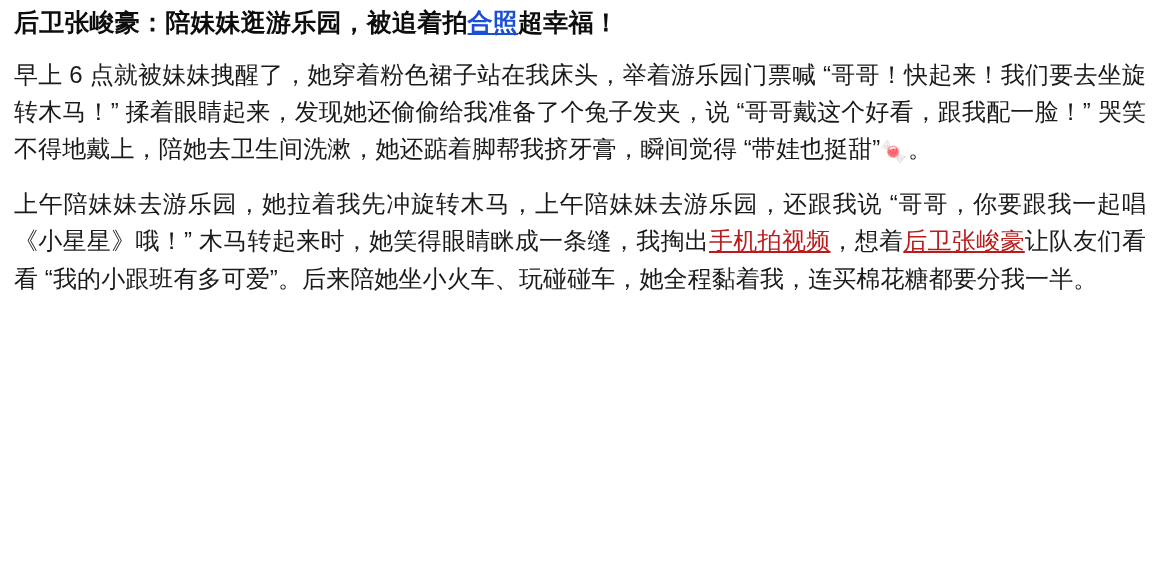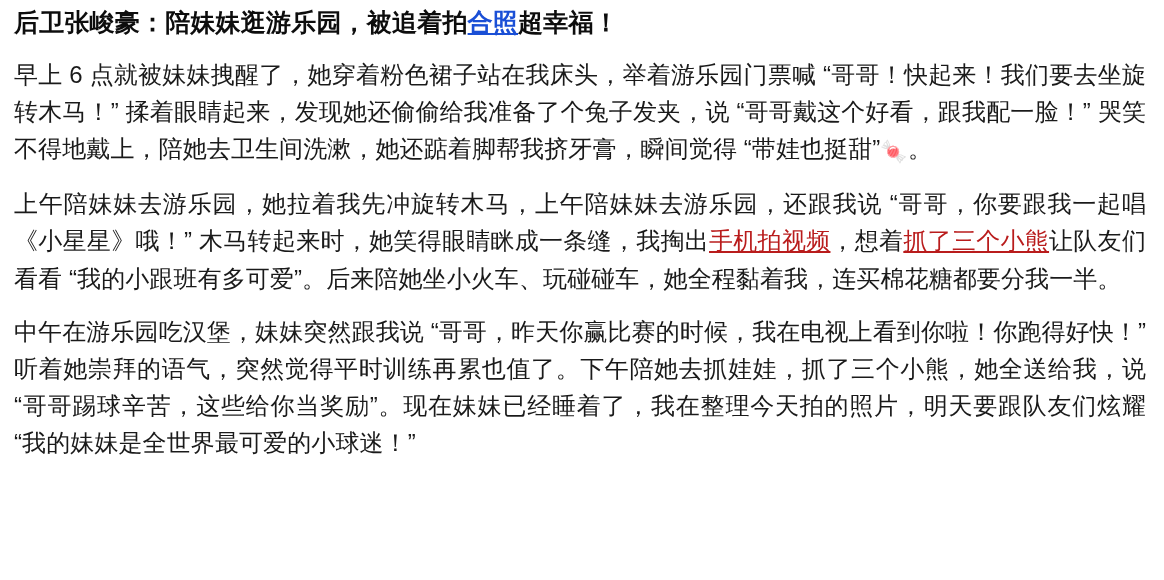--- a/index.html
+++ b/index.html
@@ -60,20 +60,17 @@
 
   <h1 class="article-title">
     <span>后卫张峻豪：陪妹妹逛游乐园，被追着拍</span><span class="link">合照</span><span>超幸福！</span>
   </h1>
 
   <p class="para">
     <span>早上 6 点就被妹妹拽醒了，她穿着粉色裙子站在我床头，举着游乐园门票喊 “哥哥！快起来！我们要去坐旋转木马！” 揉着眼睛起来，发现她还偷偷给我准备了个兔子发夹，说 “哥哥戴这个好看，跟我配一脸！” 哭笑不得地戴上，陪她去卫生间洗漱，她还踮着脚帮我挤牙膏，瞬间觉得 “带娃也挺甜”</span><span class="emoji">🍬</span><span>。</span>
   </p>
 
   <p class="para">
-    <span>上午陪妹妹去游乐园，她拉着我先冲旋转木马，上午陪妹妹去游乐园，还跟我说 “哥哥，你要跟我一起唱《小星星》哦！” 木马转起来时，她笑得眼睛眯成一条缝，我掏出</span><span class="link">手机拍视频</span><span>，想着</span><span class="link">抓了三个小熊</span><span>让队友们看看 “我的小跟班有多可爱”。后来陪她坐小火车、玩碰碰车，她全程黏着我，连买棉花糖都要分我一半。</span>
+    <span>上午陪妹妹去游乐园，她拉着我先冲旋转木马，上午陪妹妹去游乐园，还跟我说 “哥哥，你要跟我一起唱《小星星》哦！” 木马转起来时，她笑得眼睛眯成一条缝，我掏出</span><span class="link">手机拍视频</span><span>，想着</span><span class="link">后卫张峻豪</span><span>让队友们看看 “我的小跟班有多可爱”。后来陪她坐小火车、玩碰碰车，她全程黏着我，连买棉花糖都要分我一半。</span>
   </p>
 
-  <p class="para">
-    <span>中午在游乐园吃汉堡，妹妹突然跟我说 “哥哥，昨天你赢比赛的时候，我在电视上看到你啦！你跑得好快！” 听着她崇拜的语气，突然觉得平时训练再累也值了。下午陪她去抓娃娃，抓了三个小熊，她全送给我，说 “哥哥踢球辛苦，这些给你当奖励”。现在妹妹已经睡着了，我在整理今天拍的照片，明天要跟队友们炫耀 “我的妹妹是全世界最可爱的小球迷！”</span>
-  </p>
 
 </div>
 
 </body></html>

